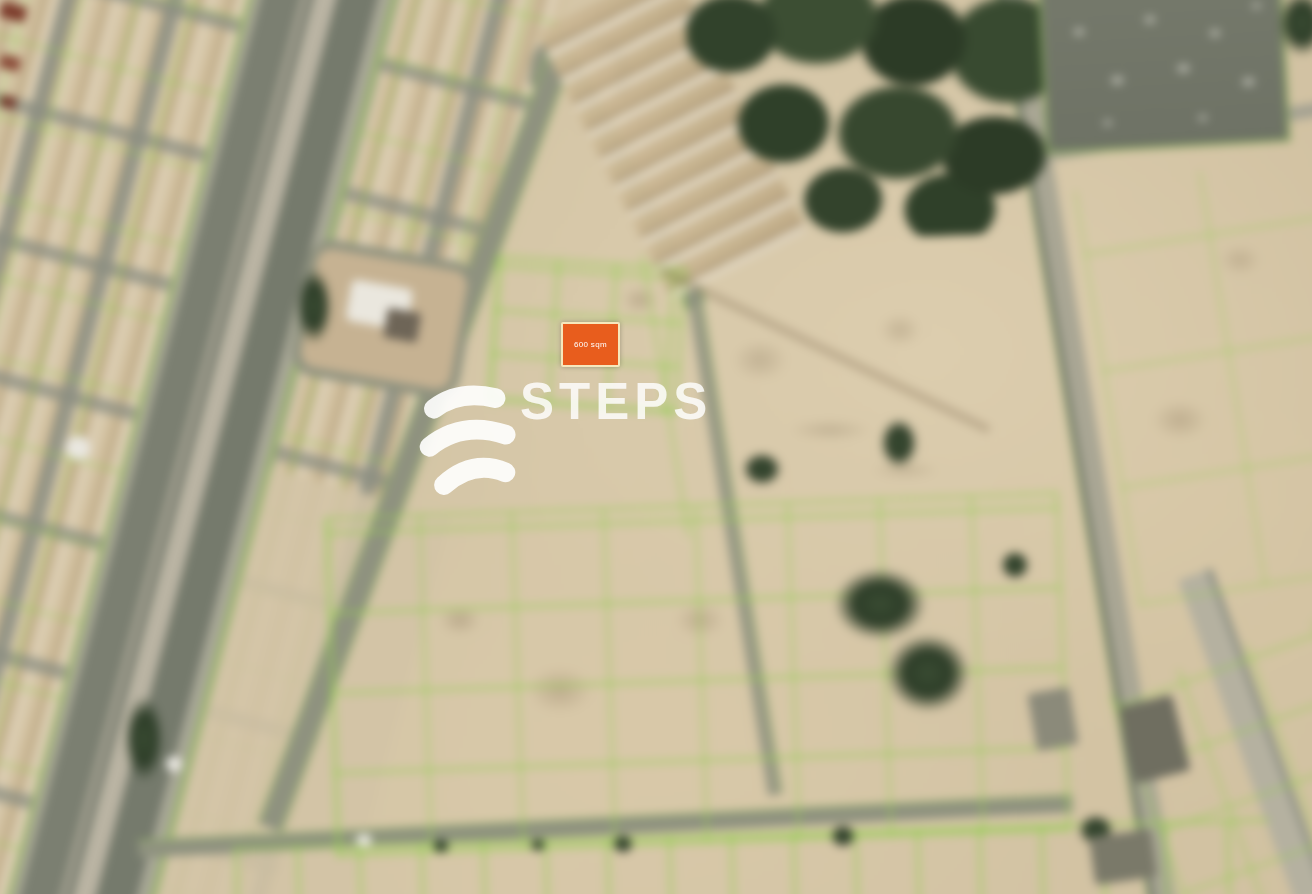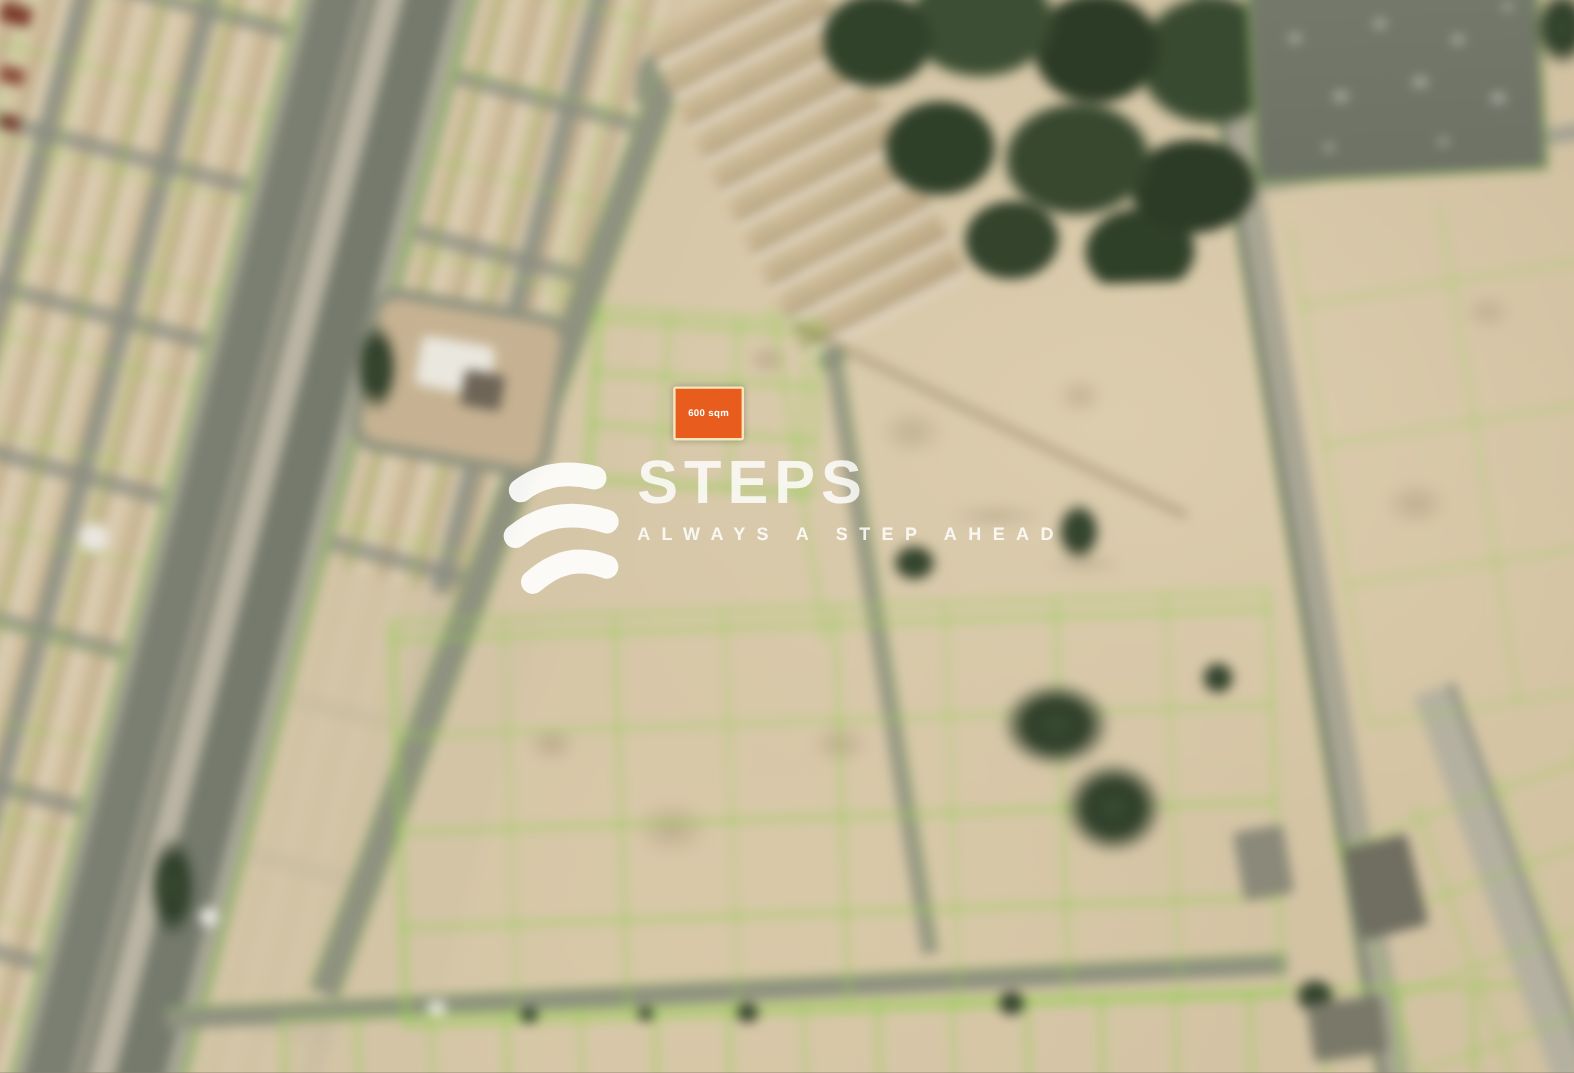--- a/index.html
+++ b/index.html
@@ -9,23 +9,23 @@
   .road{position:absolute;background:var(--road,#8F927F);}
   .road.gl{border-left:2px solid rgba(148,206,82,.55);border-right:2px solid rgba(148,206,82,.55);}
   .tree{position:absolute;border-radius:50%;background:radial-gradient(closest-side,#3a4c33 0%,#2d3d28 55%,rgba(45,61,40,0) 100%);}
   .dot{position:absolute;border-radius:50%;}
   .grid{position:absolute;}
 
   .plot-marker{position:absolute;left:561px;top:322px;width:55px;height:41px;
     background:var(--plot-orange,#E85D1D);border:2px solid var(--plot-border,#F6E8BC);
     border-radius:2px;display:flex;align-items:center;justify-content:center;
     box-shadow:0 0 5px rgba(0,0,0,.25);cursor:pointer;}
-  .plot-marker span{font-size:8px;font-weight:bold;color:#fff;letter-spacing:.3px;text-align:right;}
+  .plot-marker span{font-size:8px;font-weight:normal;color:#fff;letter-spacing:.3px;text-align:right;}
 
-  .watermark{position:absolute;left:415px;top:376px;display:flex;align-items:flex-start;gap:12px;
+  .watermark{position:absolute;left:415px;top:376px;display:flex;align-items:flex-start;gap:1px;
     color:rgba(255,255,255,.82);pointer-events:none;}
   .wm-logo{width:104px;height:122px;margin-top:8px;transform:rotate(-6deg);}
   .wm-text{display:flex;flex-direction:column;}
   .wm-line1{font-size:51px;font-weight:bold;letter-spacing:5px;line-height:1.02;}
   .wm-line2{font-size:47px;font-weight:bold;letter-spacing:4px;line-height:1.08;}
   .wm-tag{font-size:15px;font-weight:bold;letter-spacing:9.5px;margin-top:9px;color:rgba(255,255,255,.85);white-space:nowrap;}
 </style>
 </head>
 <body>
 
@@ -165,17 +165,16 @@
   </div>
 
   <div class="watermark">
     <svg class="wm-logo" viewBox="0 0 100 116" fill="none" stroke="rgba(255,255,255,.9)" stroke-width="19" stroke-linecap="round">
       <path d="M22 20 Q48 4 82 16"></path>
       <path d="M14 56 Q48 34 88 52"></path>
       <path d="M24 94 Q54 72 84 88"></path>
     </svg>
     <div class="wm-text">
       <div class="wm-line1">STEPS</div>
-      <div class="wm-tag">ALWAYS A STEP AHEAD</div>
     </div>
   </div>
 
 </div>
 
 </body></html>

